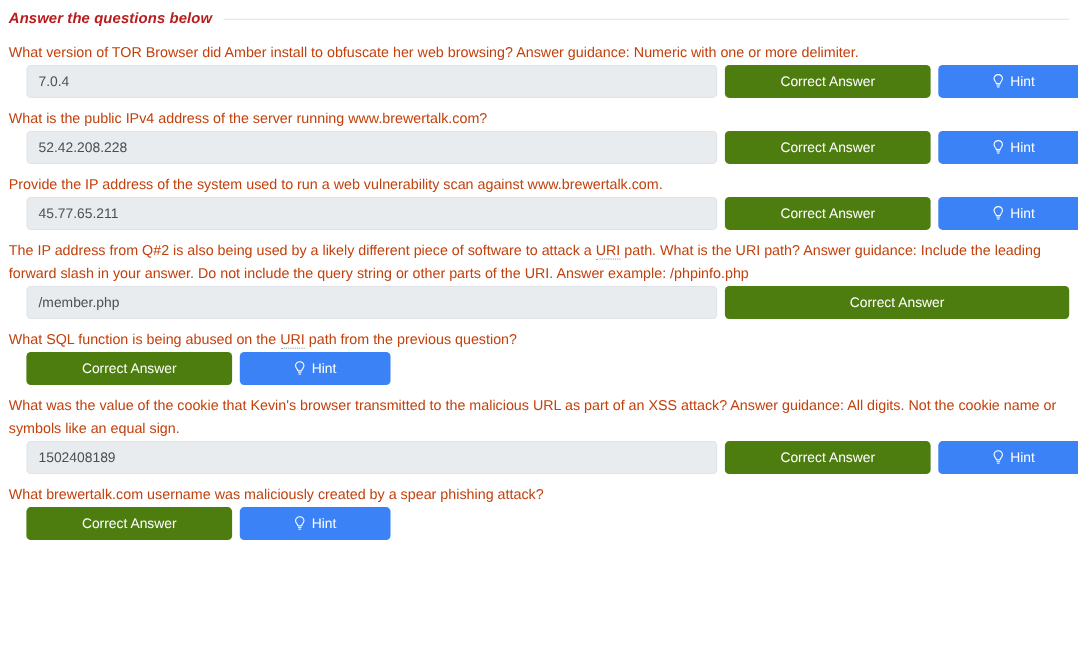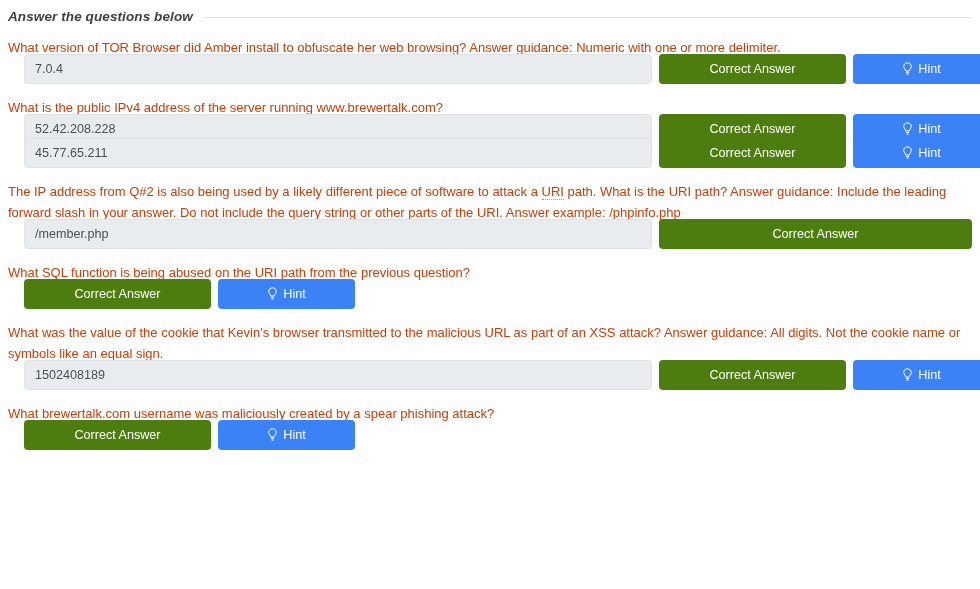--- a/index.html
+++ b/index.html
@@ -24,21 +24,21 @@
     display: flex;
     align-items: center;
     gap: 10px;
     padding-top: 9px;
     padding-bottom: 4px;
   }
   .legend-text {
     font-style: italic;
     font-weight: 700;
     font-size: 13.5px;
-    color: #404040;
+    color: #b91c1c;
     white-space: nowrap;
     letter-spacing: .1px;
   }
   .legend-rule {
     flex: 1 1 auto;
     height: 1px;
     background: #e4e4e4;
     margin-top: 2px;
   }
 
@@ -53,21 +53,21 @@
     max-width: 964px;
   }
   .question-text abbr {
     text-decoration: none;
     border-bottom: 1px dotted #9aa0a6;
     cursor: help;
   }
 
   .answer-row {
     display: flex;
-    align-items: flex-end;
+    align-items: center;
     gap: 7px;
     height: 20px;
     margin-bottom: 4px;
     padding-left: 16px;
   }
 
   .answer-input {
     flex: 0 0 628px;
     width: 628px;
     height: 30px;
@@ -173,20 +173,21 @@
             <rect x="3.9" y="9.9" width="3.2" height="0.95" fill="#ffffff"></rect>
             <rect x="4.3" y="11.6" width="2.4" height="0.95" fill="#ffffff"></rect>
           </svg>
         </span>
         <span>Hint</span>
       </button>
     </div>
   </div>
 
   <div class="question-block">
+    <div class="question-text">Provide the IP address of the system used to run a web vulnerability scan against www.brewertalk.com.</div>
     <div class="answer-row">
       <div class="answer-input">45.77.65.211</div>
       <button class="btn btn-correct">
         <span>Correct Answer</span>
       </button>
       <button class="btn btn-hint">
         <span class="bulb-icon">
           <svg viewBox="0 0 11 14" width="11" height="14" aria-hidden="true">
             <path d="M5.5 0.8 C3.3 0.8 1.7 2.4 1.7 4.4 C1.7 5.7 2.4 6.5 3.0 7.3 C3.4 7.8 3.7 8.3 3.8 9.0 L7.2 9.0 C7.3 8.3 7.6 7.8 8.0 7.3 C8.6 6.5 9.3 5.7 9.3 4.4 C9.3 2.4 7.7 0.8 5.5 0.8 Z" fill="none" stroke="#ffffff" stroke-width="1"></path>
             <rect x="3.9" y="9.9" width="3.2" height="0.95" fill="#ffffff"></rect>

